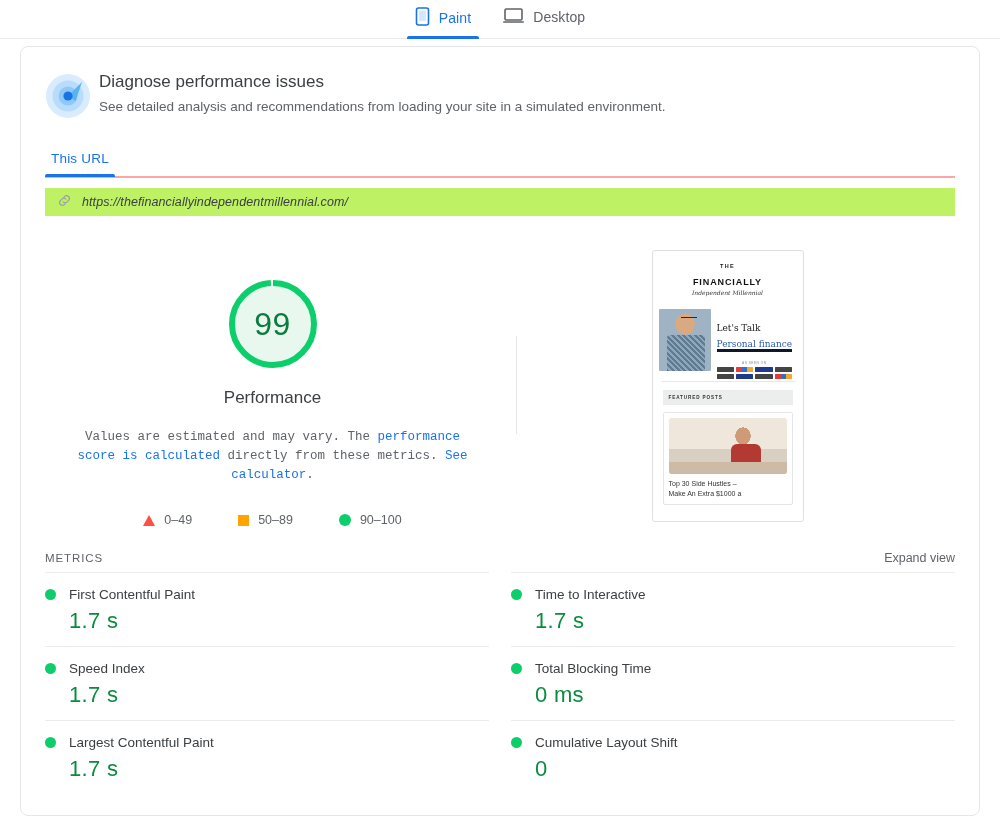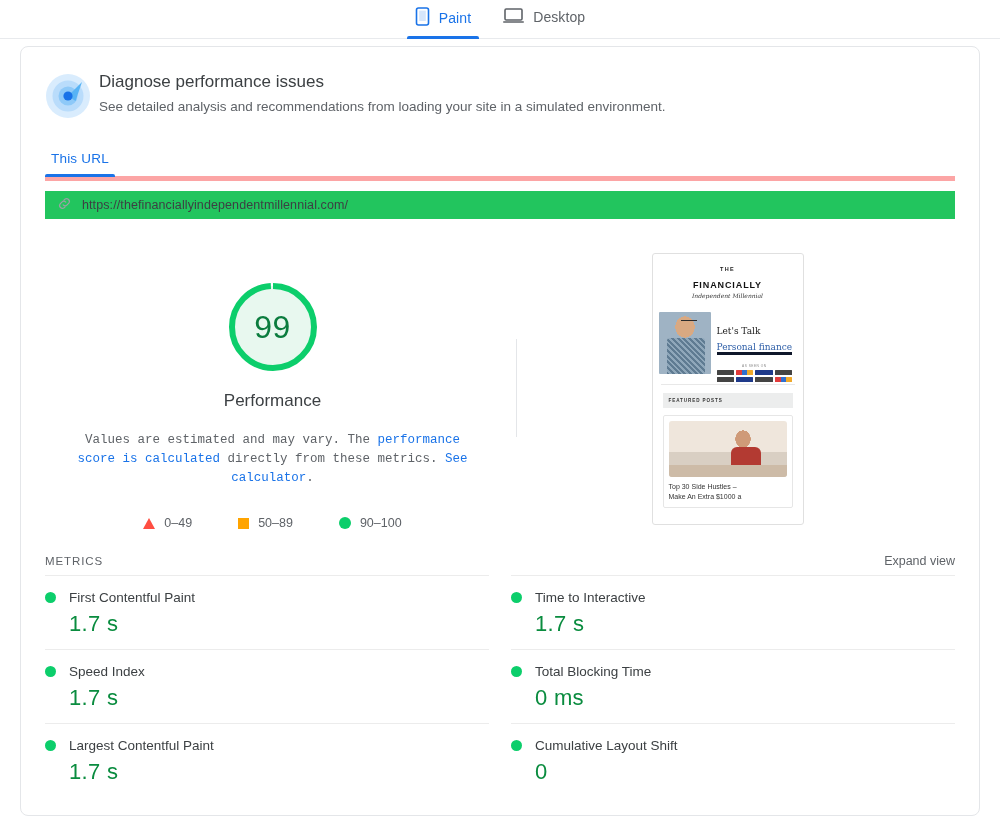--- a/index.html
+++ b/index.html
@@ -81,21 +81,21 @@
   .head-sub {
     font-size: 13.5px;
     color: #5f6368;
     line-height: 20px;
     margin-top: 4px;
   }
 
   
   .url-tabs {
     margin: 28px 24px 0 24px;
-    border-bottom: 5px solid #fca5a5;
+    border-bottom: 2px solid #fca5a5;
     display: flex;
     position: relative;
   }
   .url-tab {
     font-size: 13.5px;
     color: #1a73e8;
     padding: 4px 6px 10px 6px;
     position: relative;
     cursor: pointer;
     letter-spacing: .2px;
@@ -104,27 +104,28 @@
     content: "";
     position: absolute;
     left: 0; right: 0; bottom: -1px;
     height: 3px;
     background: #1a73e8;
     border-radius: 2px 2px 0 0;
   }
 
   .url-bar {
     margin: 10px 24px 0 24px;
-    background: #22c55e;
+    background: #bef264;
     height: 28px;
     display: flex;
     align-items: center;
     gap: 10px;
     padding: 0 12px;
     box-sizing: border-box;
+    font-style: italic;
   }
   .url-text {
     font-size: 12.5px;
     color: #3c4043;
     letter-spacing: .1px;
   }
 
   
   .score-area {
     display: flex;

